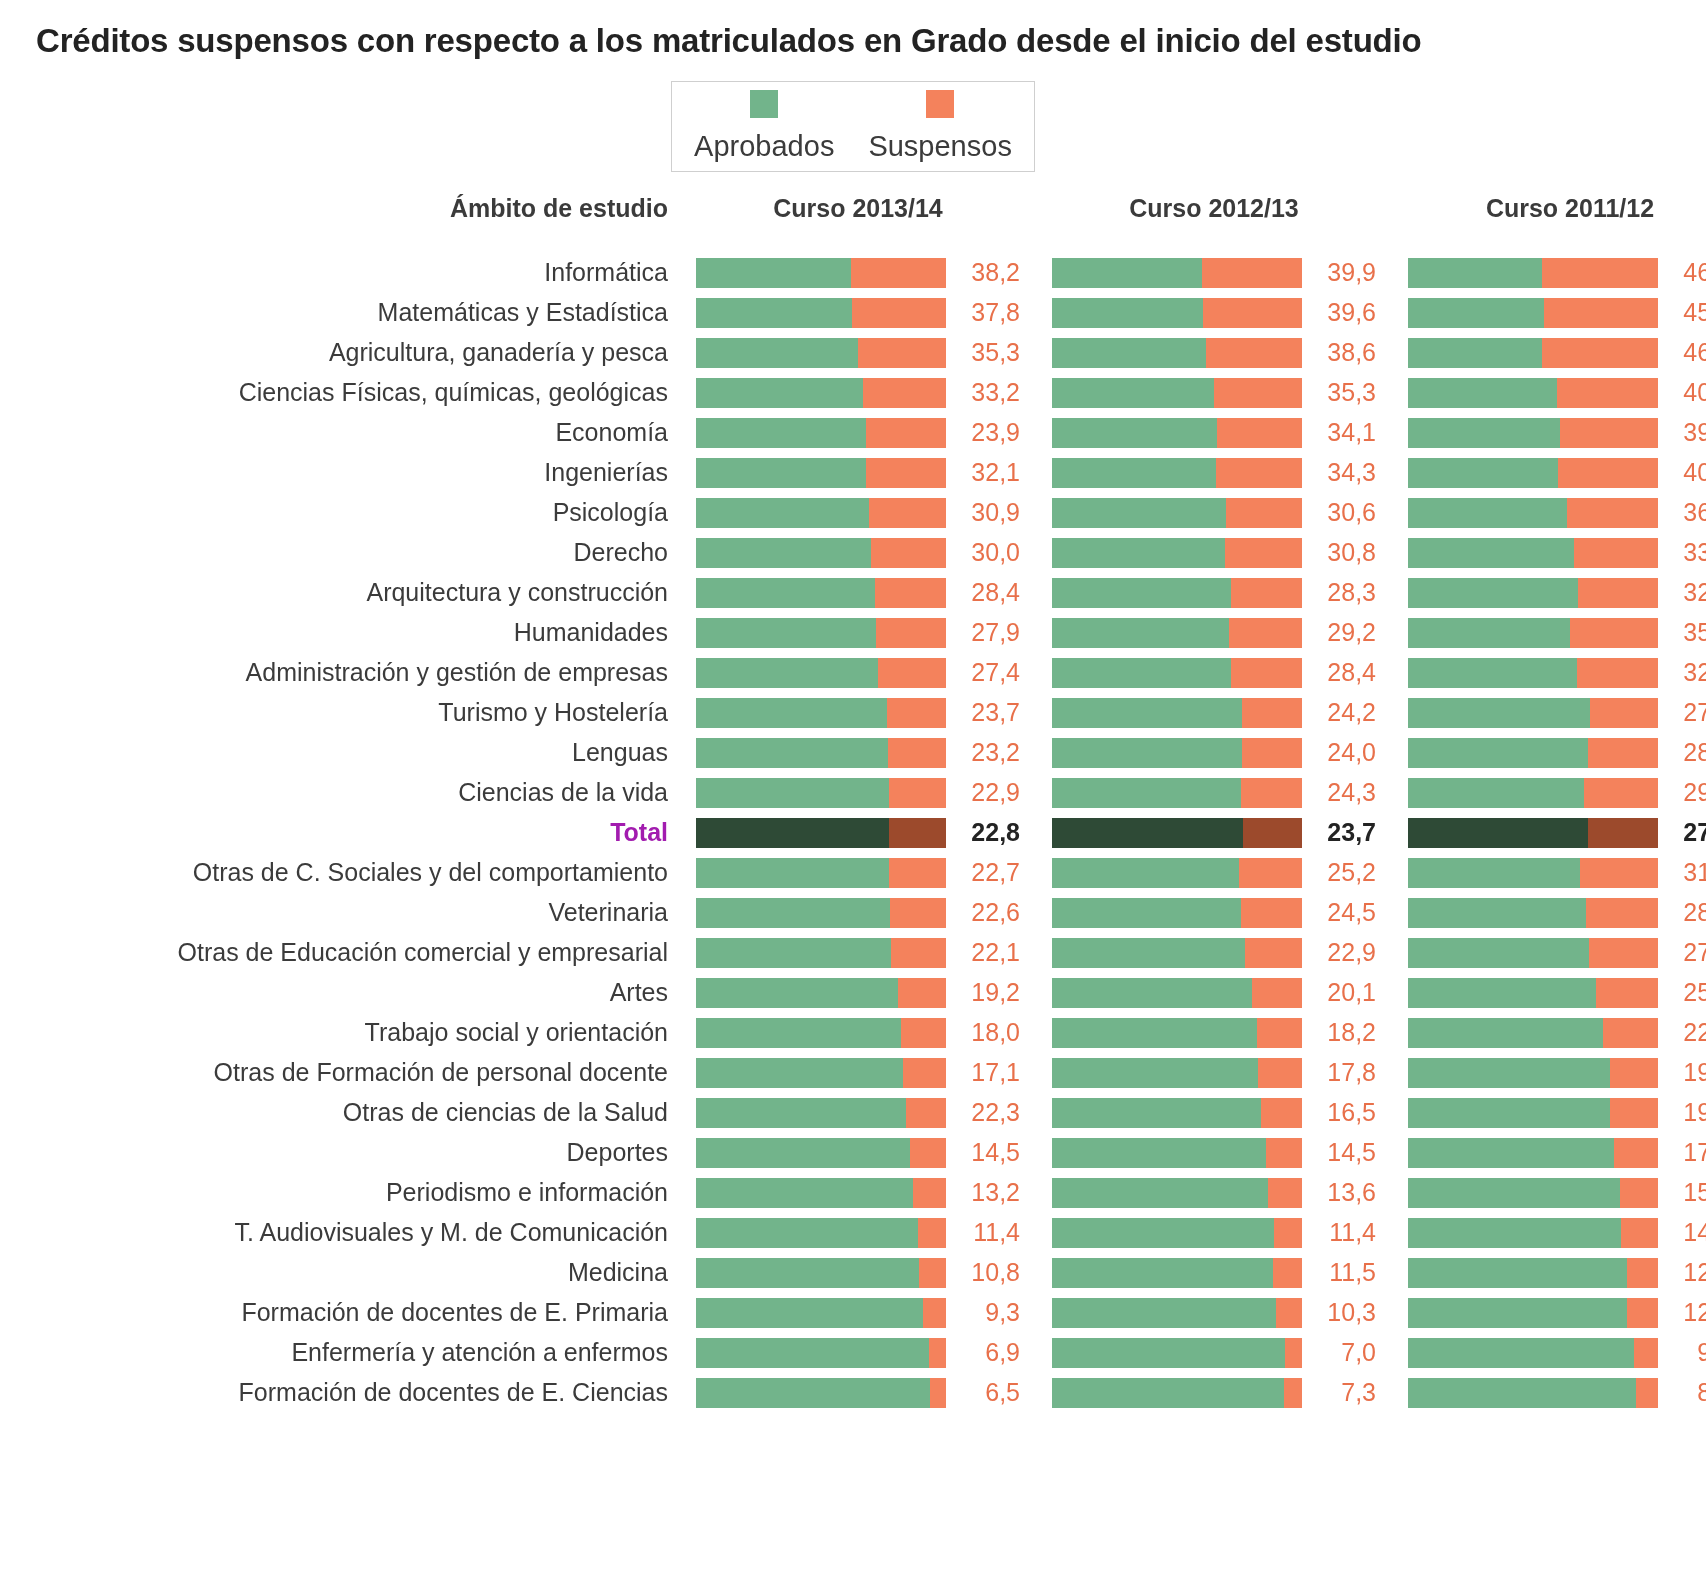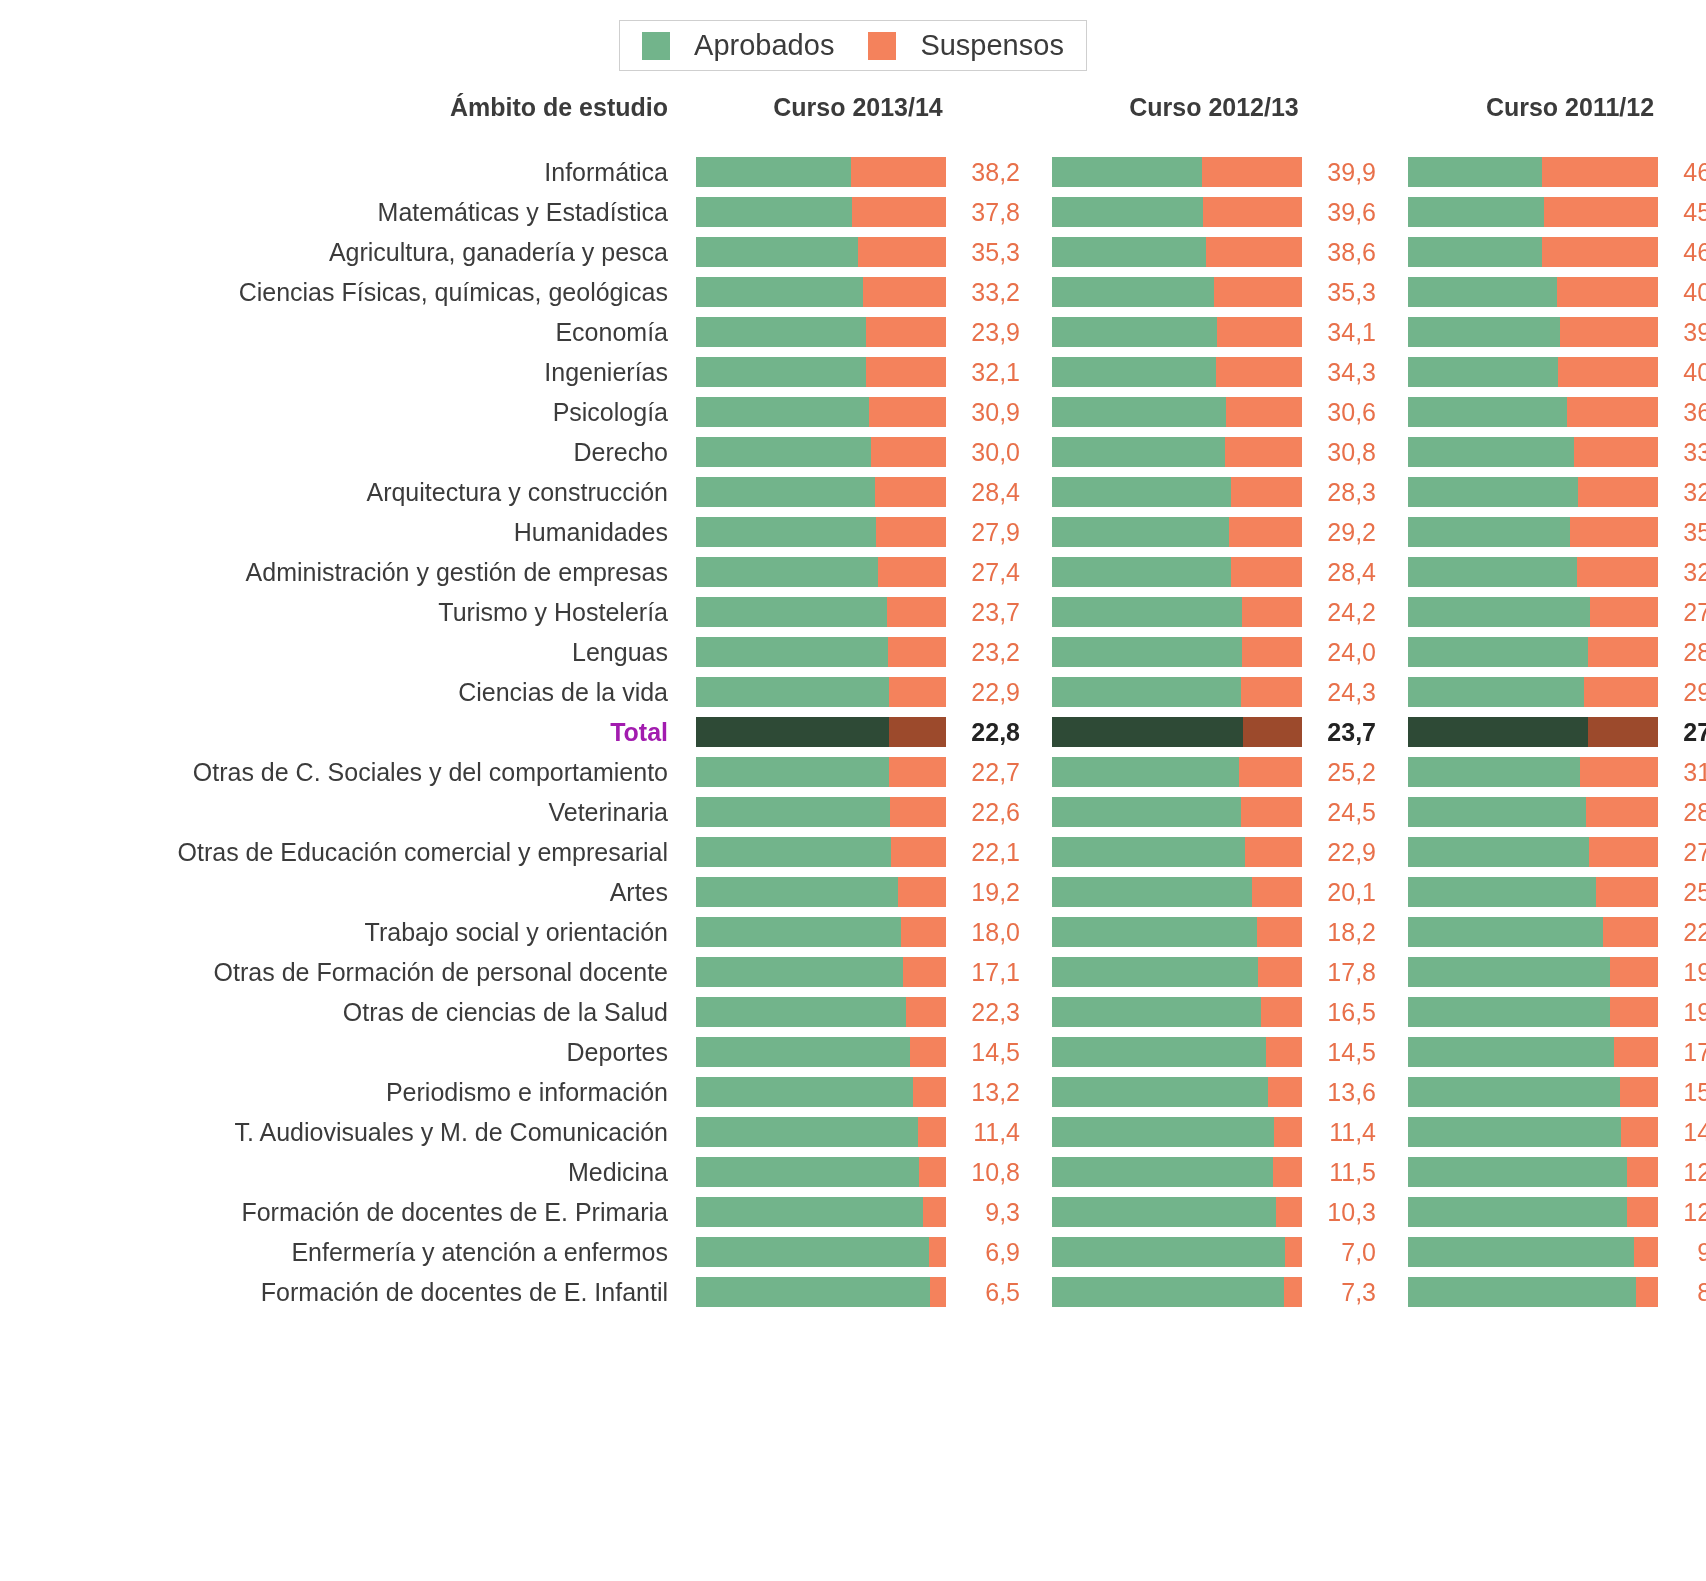--- a/index.html
+++ b/index.html
@@ -46,23 +46,24 @@
     border: 1px solid #cfcfcf;
     background: #ffffff;
     padding: 8px 22px;
     display: flex;
     align-items: center;
     gap: 34px;
   }
   .legend-item {
     display: flex;
     align-items: center;
-    gap: 24px;
+    gap: 12px;
     font-size: 29px;
     color: #3b3b3b;
+    flex-direction: column;
   }
   .swatch {
     width: 28px;
     height: 28px;
     display: inline-block;
   }
   .sw-aprob { background: #72b48b; }
   .sw-susp { background: #f4825c; }
 
   table.chart {
@@ -163,20 +164,21 @@
     border: 1px solid #b9b9b9;
     padding: 2px 10px;
     letter-spacing: 0.5px;
   }
 </style>
 </head>
 <body>
 
 <div class="page">
 
+  <div class="title">Créditos suspensos con respecto a los matriculados en Grado desde el inicio del estudio</div>
 
   <div class="legend">
     <div class="legend-box">
       <div class="legend-item">
         <span class="swatch sw-aprob"></span>
         <span>Aprobados</span>
       </div>
       <div class="legend-item">
         <span class="swatch sw-susp"></span>
         <span>Suspensos</span>
@@ -1094,21 +1096,21 @@
             <div class="cellwrap">
               <div class="bar">
                 <div class="seg-aprob" style="width: 90.3%;"></div>
                 <div class="seg-susp" style="width: 9.7%;"></div>
               </div>
               <div class="value">9,7</div>
             </div>
           </td>
         </tr>
         <tr class="datarow">
-          <td class="row-label">Formación de docentes de E. Infantil</td>
+          <td class="row-label">Formación de docentes de E. Ciencias</td>
           <td class="cell">
             <div class="cellwrap">
               <div class="bar">
                 <div class="seg-aprob" style="width: 93.5%;"></div>
                 <div class="seg-susp" style="width: 6.5%;"></div>
               </div>
               <div class="value">6,5</div>
             </div>
           </td>
           <td></td>

